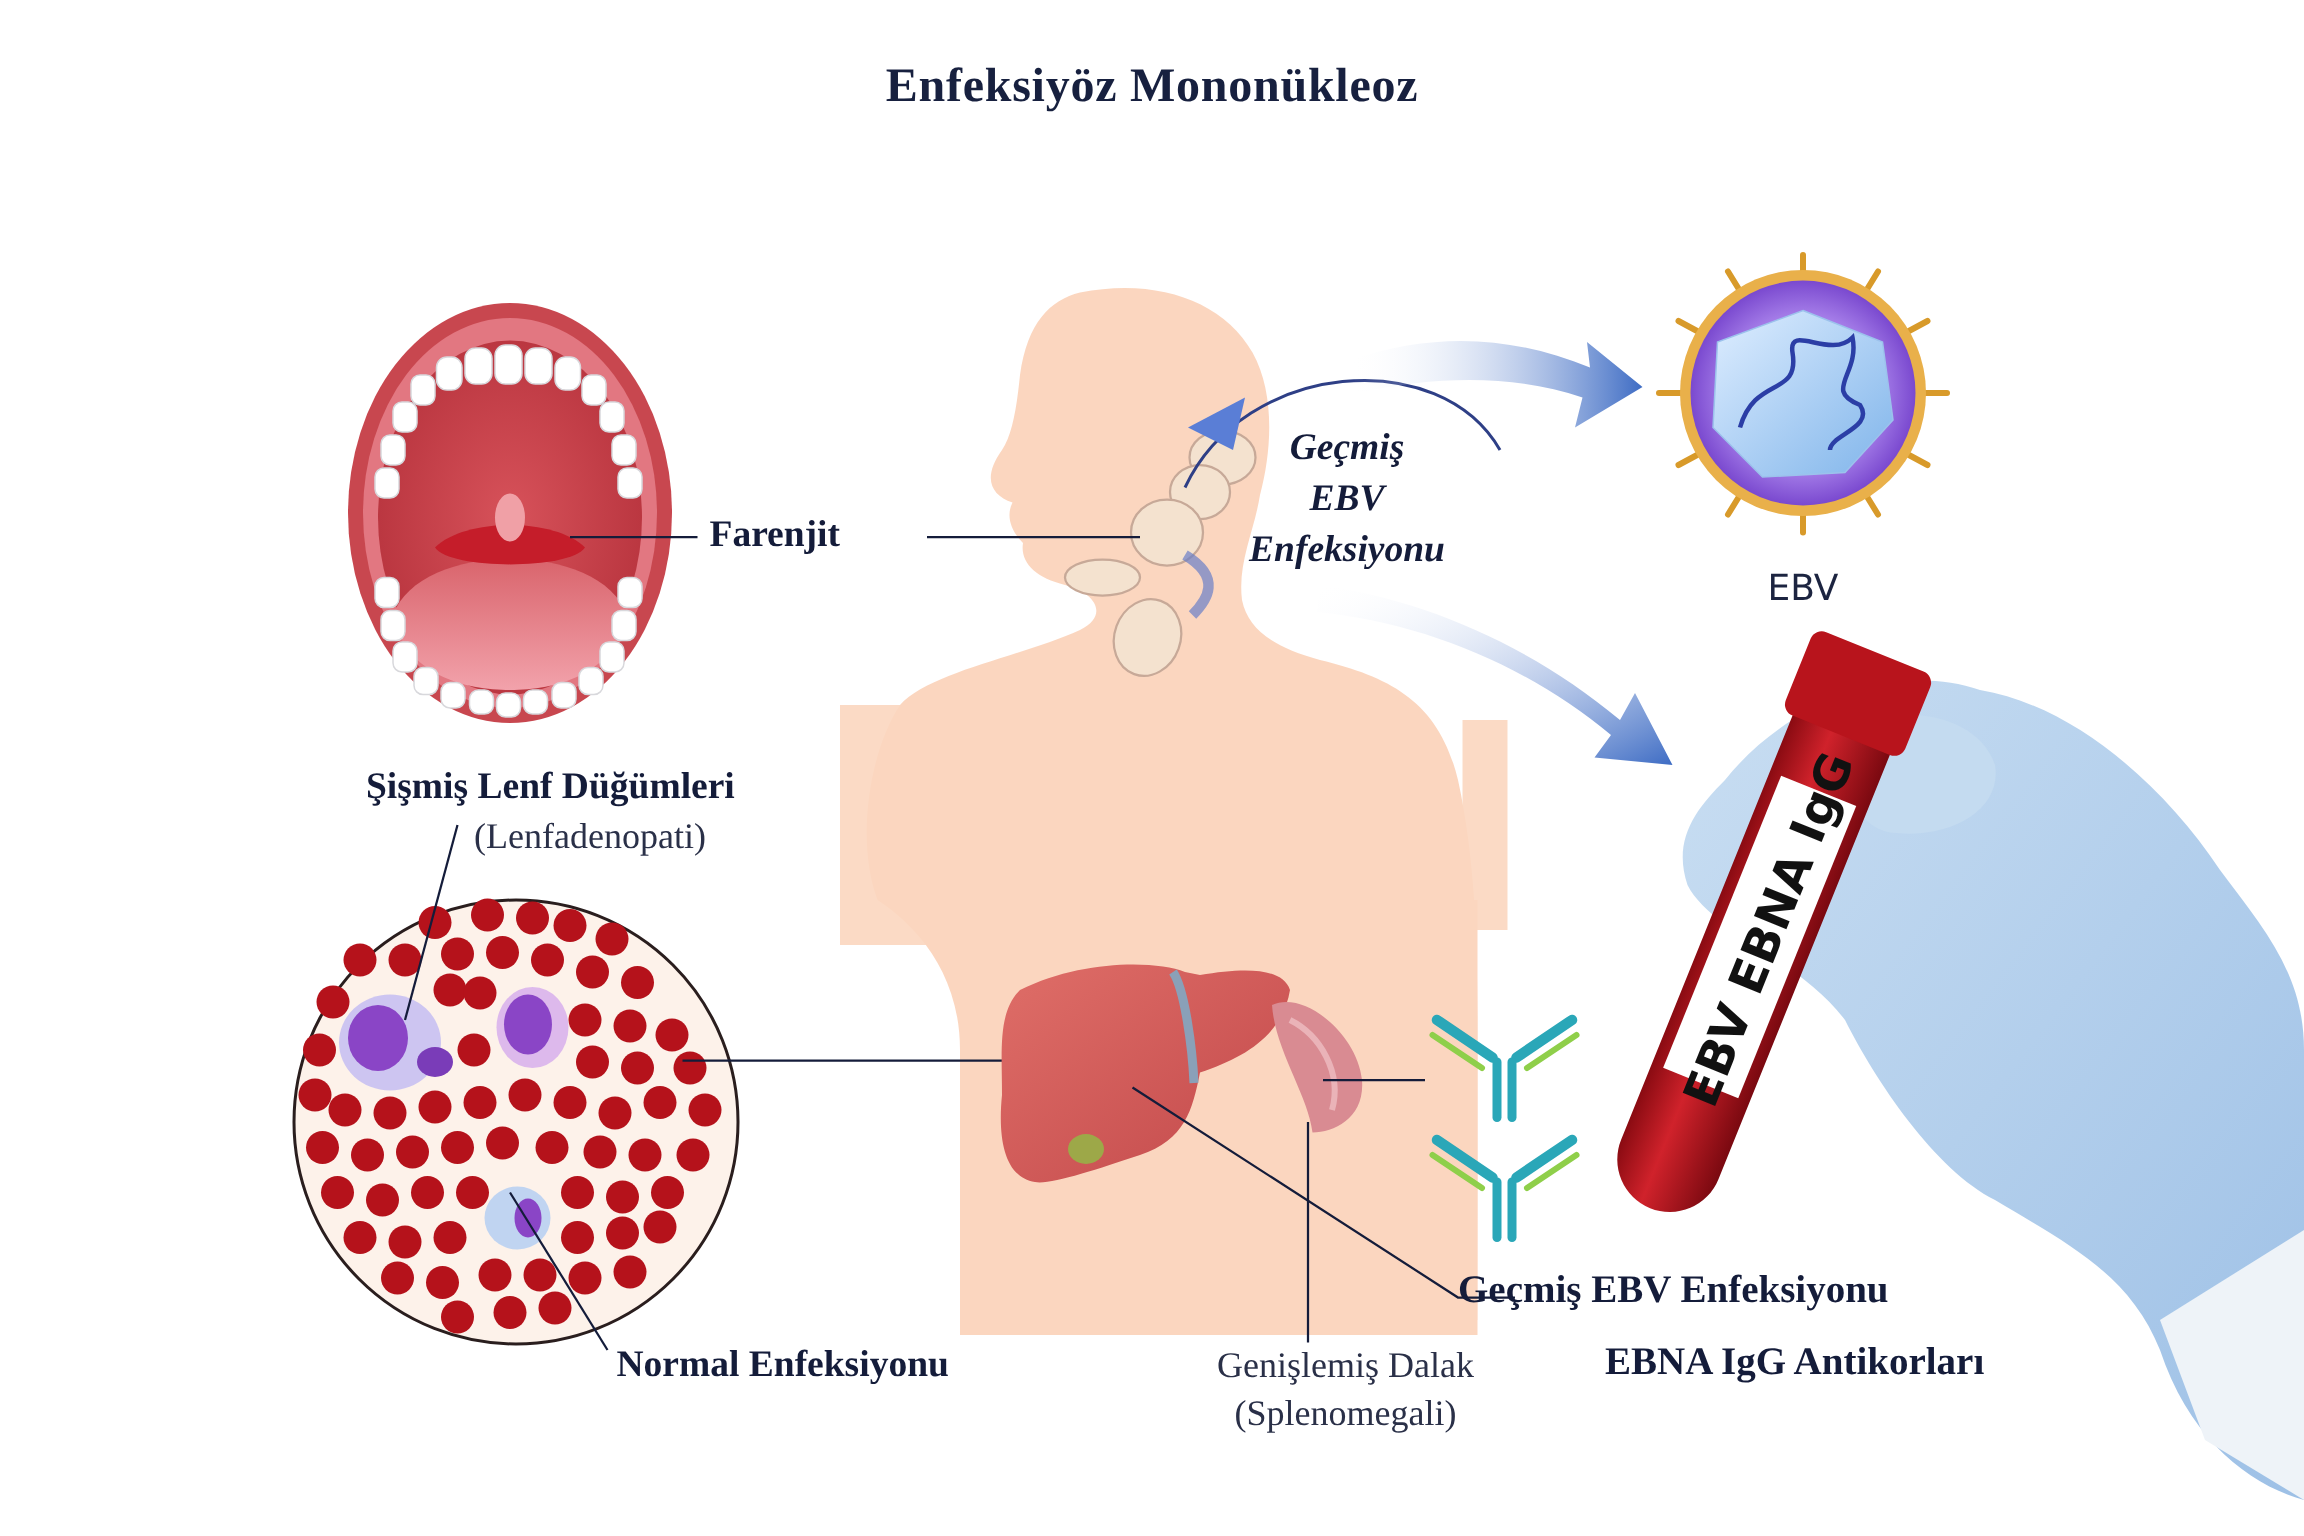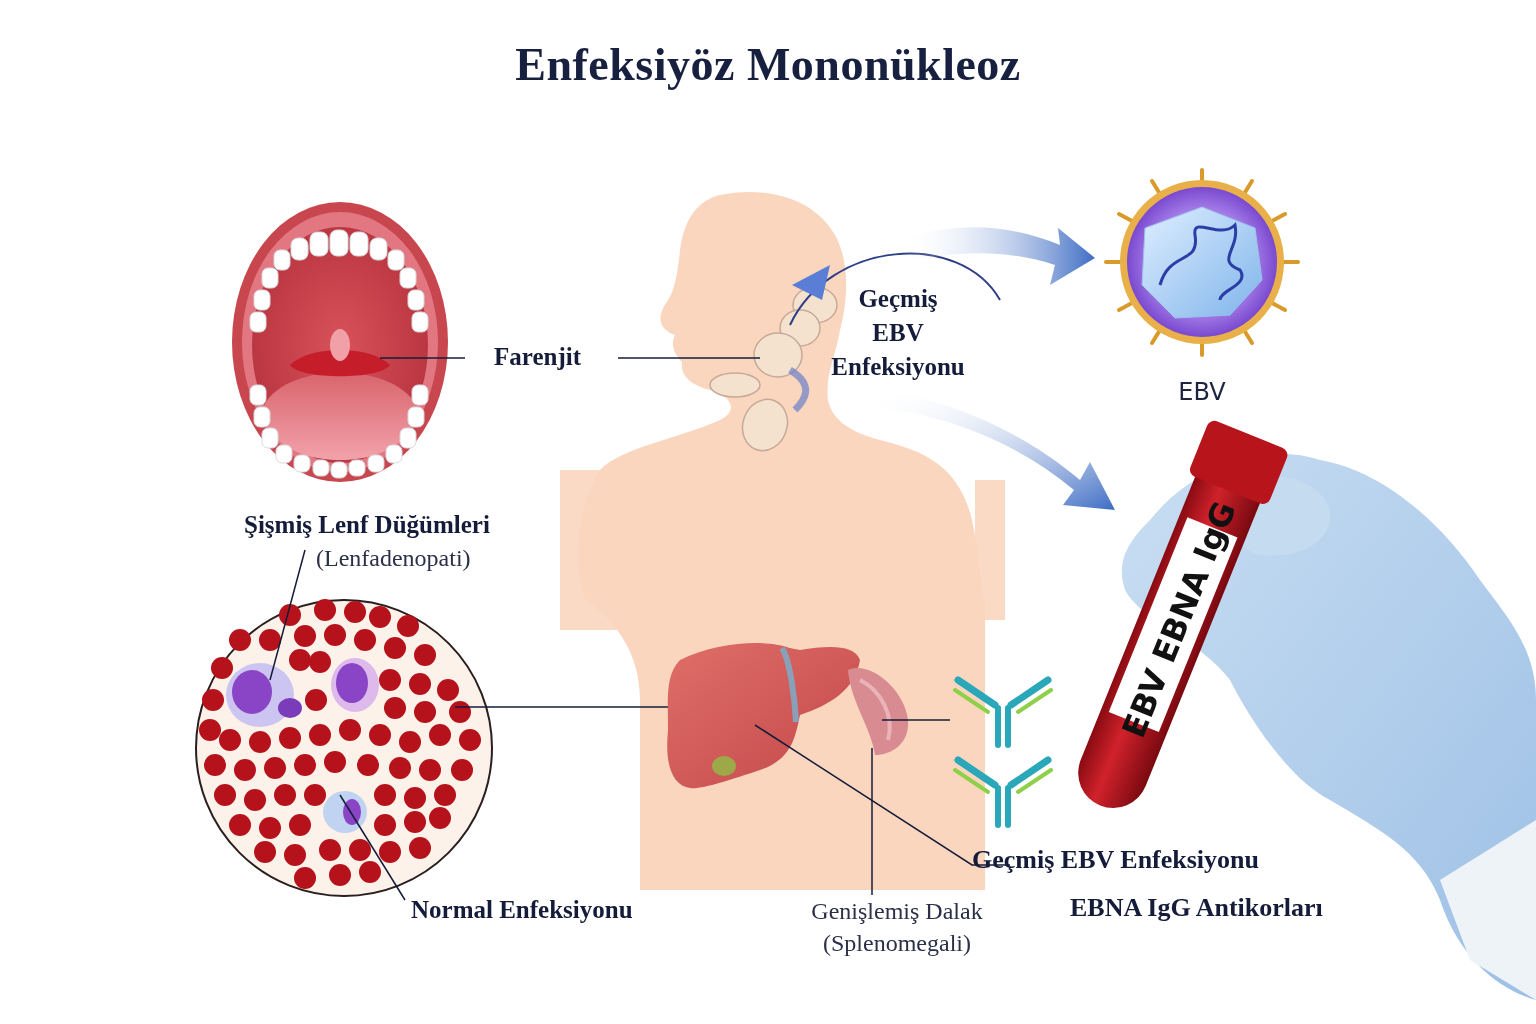--- a/index.html
+++ b/index.html
@@ -1,19 +1,19 @@
 <!DOCTYPE html>
 <html><head>
 <meta charset="utf-8">
 <style>
   html,body{margin:0;padding:0;}
   body{width:1536px;height:1024px;position:relative;overflow:hidden;background:#ffffff;font-family:"Liberation Serif","DejaVu Serif",serif;color:#141c3a;}
   .abs{position:absolute;}
   svg.layer{position:absolute;left:0;top:0;}
-  .title{left:0;width:1536px;top:38px;text-align:center;font-size:46px;font-weight:bold;color:#17203f;letter-spacing:0.5px;}
+  .title{left:0;width:1536px;top:38px;text-align:center;font-size:32px;font-weight:bold;color:#17203f;letter-spacing:0.5px;}
   .lbl{font-size:25px;font-weight:bold;color:#141c3a;white-space:nowrap;}
   .lbl-reg{font-size:24px;color:#2a3048;white-space:nowrap;}
   .center{text-align:center;}
   .ebv-label{font-family:"DejaVu Sans","Liberation Sans",sans-serif;font-size:24px;color:#1c2440;}
 </style>
 </head>
 <body>
 
 <div class="abs title">Enfeksiyöz Mononükleoz</div>
 
@@ -269,23 +269,23 @@
     <rect x="1140" y="440" width="70" height="380" rx="35" fill="url(#tubeG)"></rect>
     <rect x="1132" y="420" width="86" height="60" rx="8" fill="#b8141c"></rect>
     <rect x="1148" y="520" width="54" height="210" fill="#ffffff"></rect>
   </g>
 </svg>
 
 <div class="abs" style="left:1050px;top:600px;width:260px;height:40px;transform:rotate(-68deg);transform-origin:center;text-align:center;">
   <span style="font-family:'DejaVu Sans','Liberation Sans',sans-serif;font-weight:bold;font-size:32px;color:#111;">EBV EBNA IgG</span>
 </div>
 
-<div class="abs lbl" style="left:494px;top:343px;">Farenjit</div>
-
-<div class="abs lbl center" style="left:828px;top:282px;width:140px;line-height:34px;">
+<div class="abs lbl" style="left:473px;top:343px;">Farenjit</div>
+
+<div class="abs lbl center" style="left:828px;top:282px;width:140px;line-height:34px;font-style:italic;">
   <div>Geçmiş</div>
   <div>EBV</div>
   <div>Enfeksiyonu</div>
 </div>
 
 <div class="abs ebv-label center" style="left:1162px;top:378px;width:80px;">EBV</div>
 
 <div class="abs lbl" style="left:220px;top:511px;margin-left:24px;">Şişmiş Lenf Düğümleri</div>
 <div class="abs lbl-reg" style="left:316px;top:545px;">(Lenfadenopati)</div>
 

